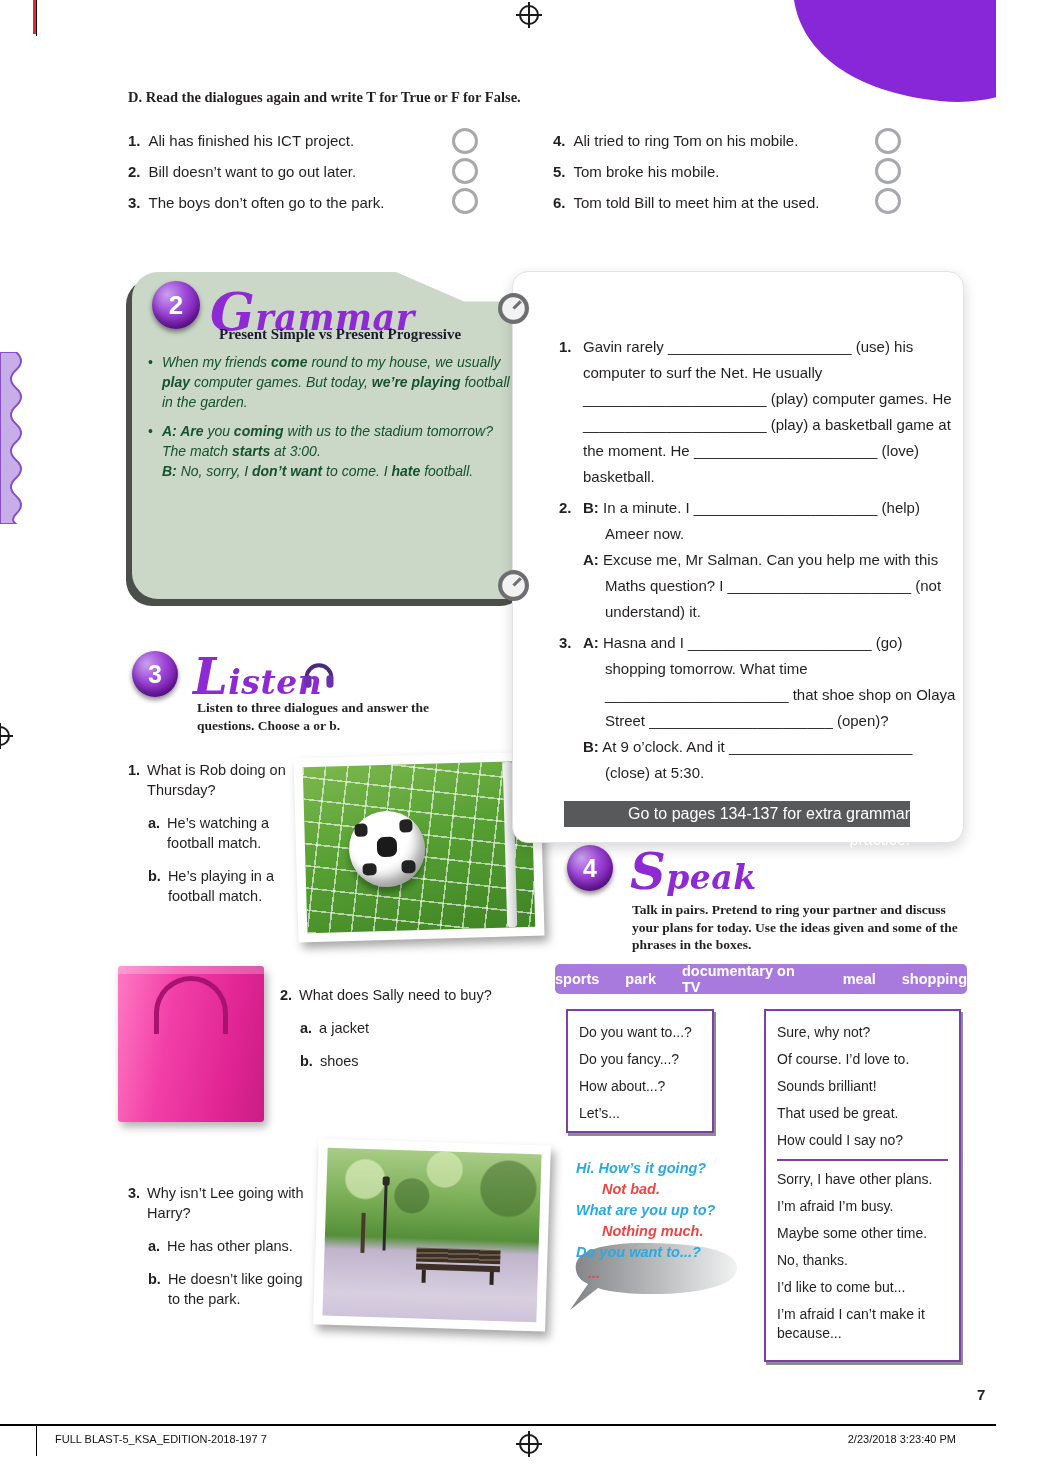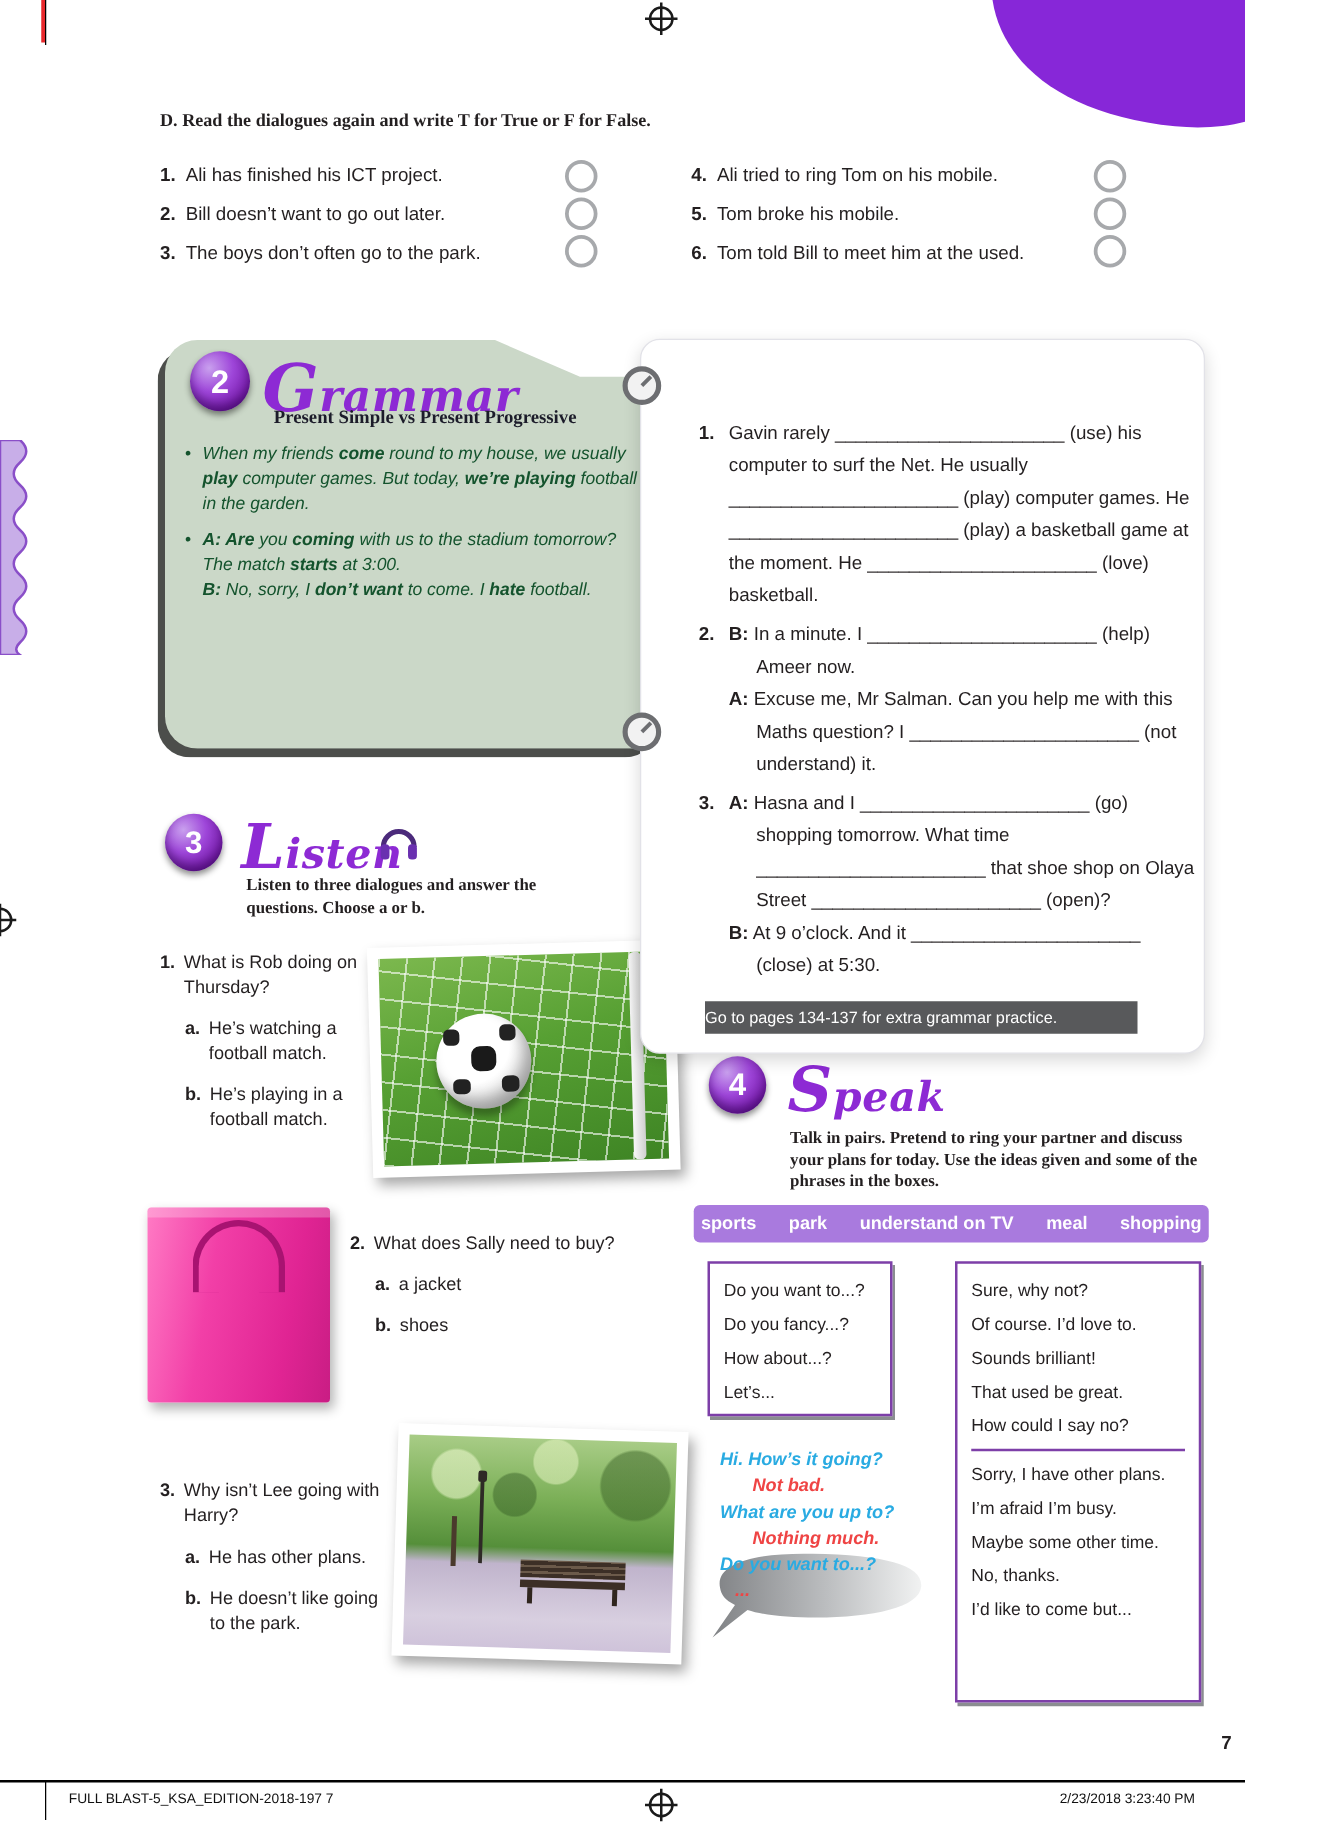--- a/index.html
+++ b/index.html
@@ -30,21 +30,21 @@
   .note-label{color:#ed1c24;font-weight:700;font-size:13.5px;flex:0 0 auto}
   
   .panel{background:#fff;border:1px solid #e2e2e8;border-radius:16px;box-shadow:0 5px 14px rgba(0,0,0,.16)}
   .panel-head{position:absolute;left:46px;top:16px;width:388px;font-size:14px;line-height:18px}
   .ex-items{position:absolute;left:46px;top:62px;width:400px}
   .ex-item{display:flex;gap:7px;margin-bottom:5px;font-size:15px;line-height:26px}
   .ex-item .num{flex:0 0 17px}
   .ex-paras{flex:1}
   .ex-para{padding-left:22px;text-indent:-22px}
   .ex-para.plain{padding-left:0;text-indent:0}
-  .banner{background:#58595b;color:#fff;font-size:13px;height:26px;line-height:26px;text-align:left}
+  .banner{background:#58595b;color:#fff;font-size:16px;height:26px;line-height:26px;text-align:right}
   
   .q{font-size:14.5px;line-height:20px}
   .q-row{display:flex;gap:7px}
   .opt{display:flex;gap:7px;margin-top:13px;padding-left:20px}
   .photo{background:#fff;padding:9px;box-shadow:4px 6px 10px rgba(0,0,0,.35)}
   
   .topics{background:#a97ade;border-radius:5px;display:flex;align-items:center;justify-content:center;gap:26px;
           color:#fff;font-weight:700;font-size:14.5px}
   .pbox{background:#fff;border:2.5px solid #7d3fa8;padding:8px 11px;font-size:14px;box-shadow:2px 3px 0 #8a8d90}
   .phrase{padding:4px 0;line-height:19px}
@@ -252,21 +252,21 @@
     </div>
   </div>
 
   <div class="abs badge" style="left:567px;top:845px;width:46px;height:46px;font-size:25px">4</div>
   <div class="abs script" style="left:630px;top:843px;font-size:33px">Speak</div>
   <div class="abs serifb" style="left:632px;top:901px;width:335px;font-size:13.5px;line-height:17.5px">Talk in pairs. Pretend to ring your partner and discuss your plans for today. Use the ideas given and some of the phrases in the boxes.</div>
 
   <div class="abs topics" style="left:555px;top:964px;width:412px;height:30px">
     <span>sports</span>
     <span>park</span>
-    <span>understand on TV</span>
+    <span>documentary on TV</span>
     <span>meal</span>
     <span>shopping</span>
   </div>
 
   <div class="abs pbox" style="left:566px;top:1009px;width:148px;height:124px">
     <div class="phrase">Do you want to...?</div>
     <div class="phrase">Do you fancy...?</div>
     <div class="phrase">How about...?</div>
     <div class="phrase">Let’s...</div>
   </div>
@@ -276,20 +276,21 @@
     <div class="phrase">Of course. I’d love to.</div>
     <div class="phrase">Sounds brilliant!</div>
     <div class="phrase">That used be great.</div>
     <div class="phrase">How could I say no?</div>
     <div class="pbox-divider"></div>
     <div class="phrase">Sorry, I have other plans.</div>
     <div class="phrase">I’m afraid I’m busy.</div>
     <div class="phrase">Maybe some other time.</div>
     <div class="phrase">No, thanks.</div>
     <div class="phrase">I’d like to come but...</div>
+    <div class="phrase">I’m afraid I can’t make it because...</div>
   </div>
 
   <svg class="abs" style="left:558px;top:1236px;z-index:1" width="185" height="80" viewBox="0 0 185 80">
     <defs>
       <linearGradient id="bubbleGrad" x1="0" y1="0" x2="1" y2="0">
         <stop offset="0" stop-color="#808285"></stop>
           <stop offset="0.55" stop-color="#bcbec0"></stop>
           <stop offset="1" stop-color="#f1f2f2"></stop>
       </linearGradient>
     </defs>

